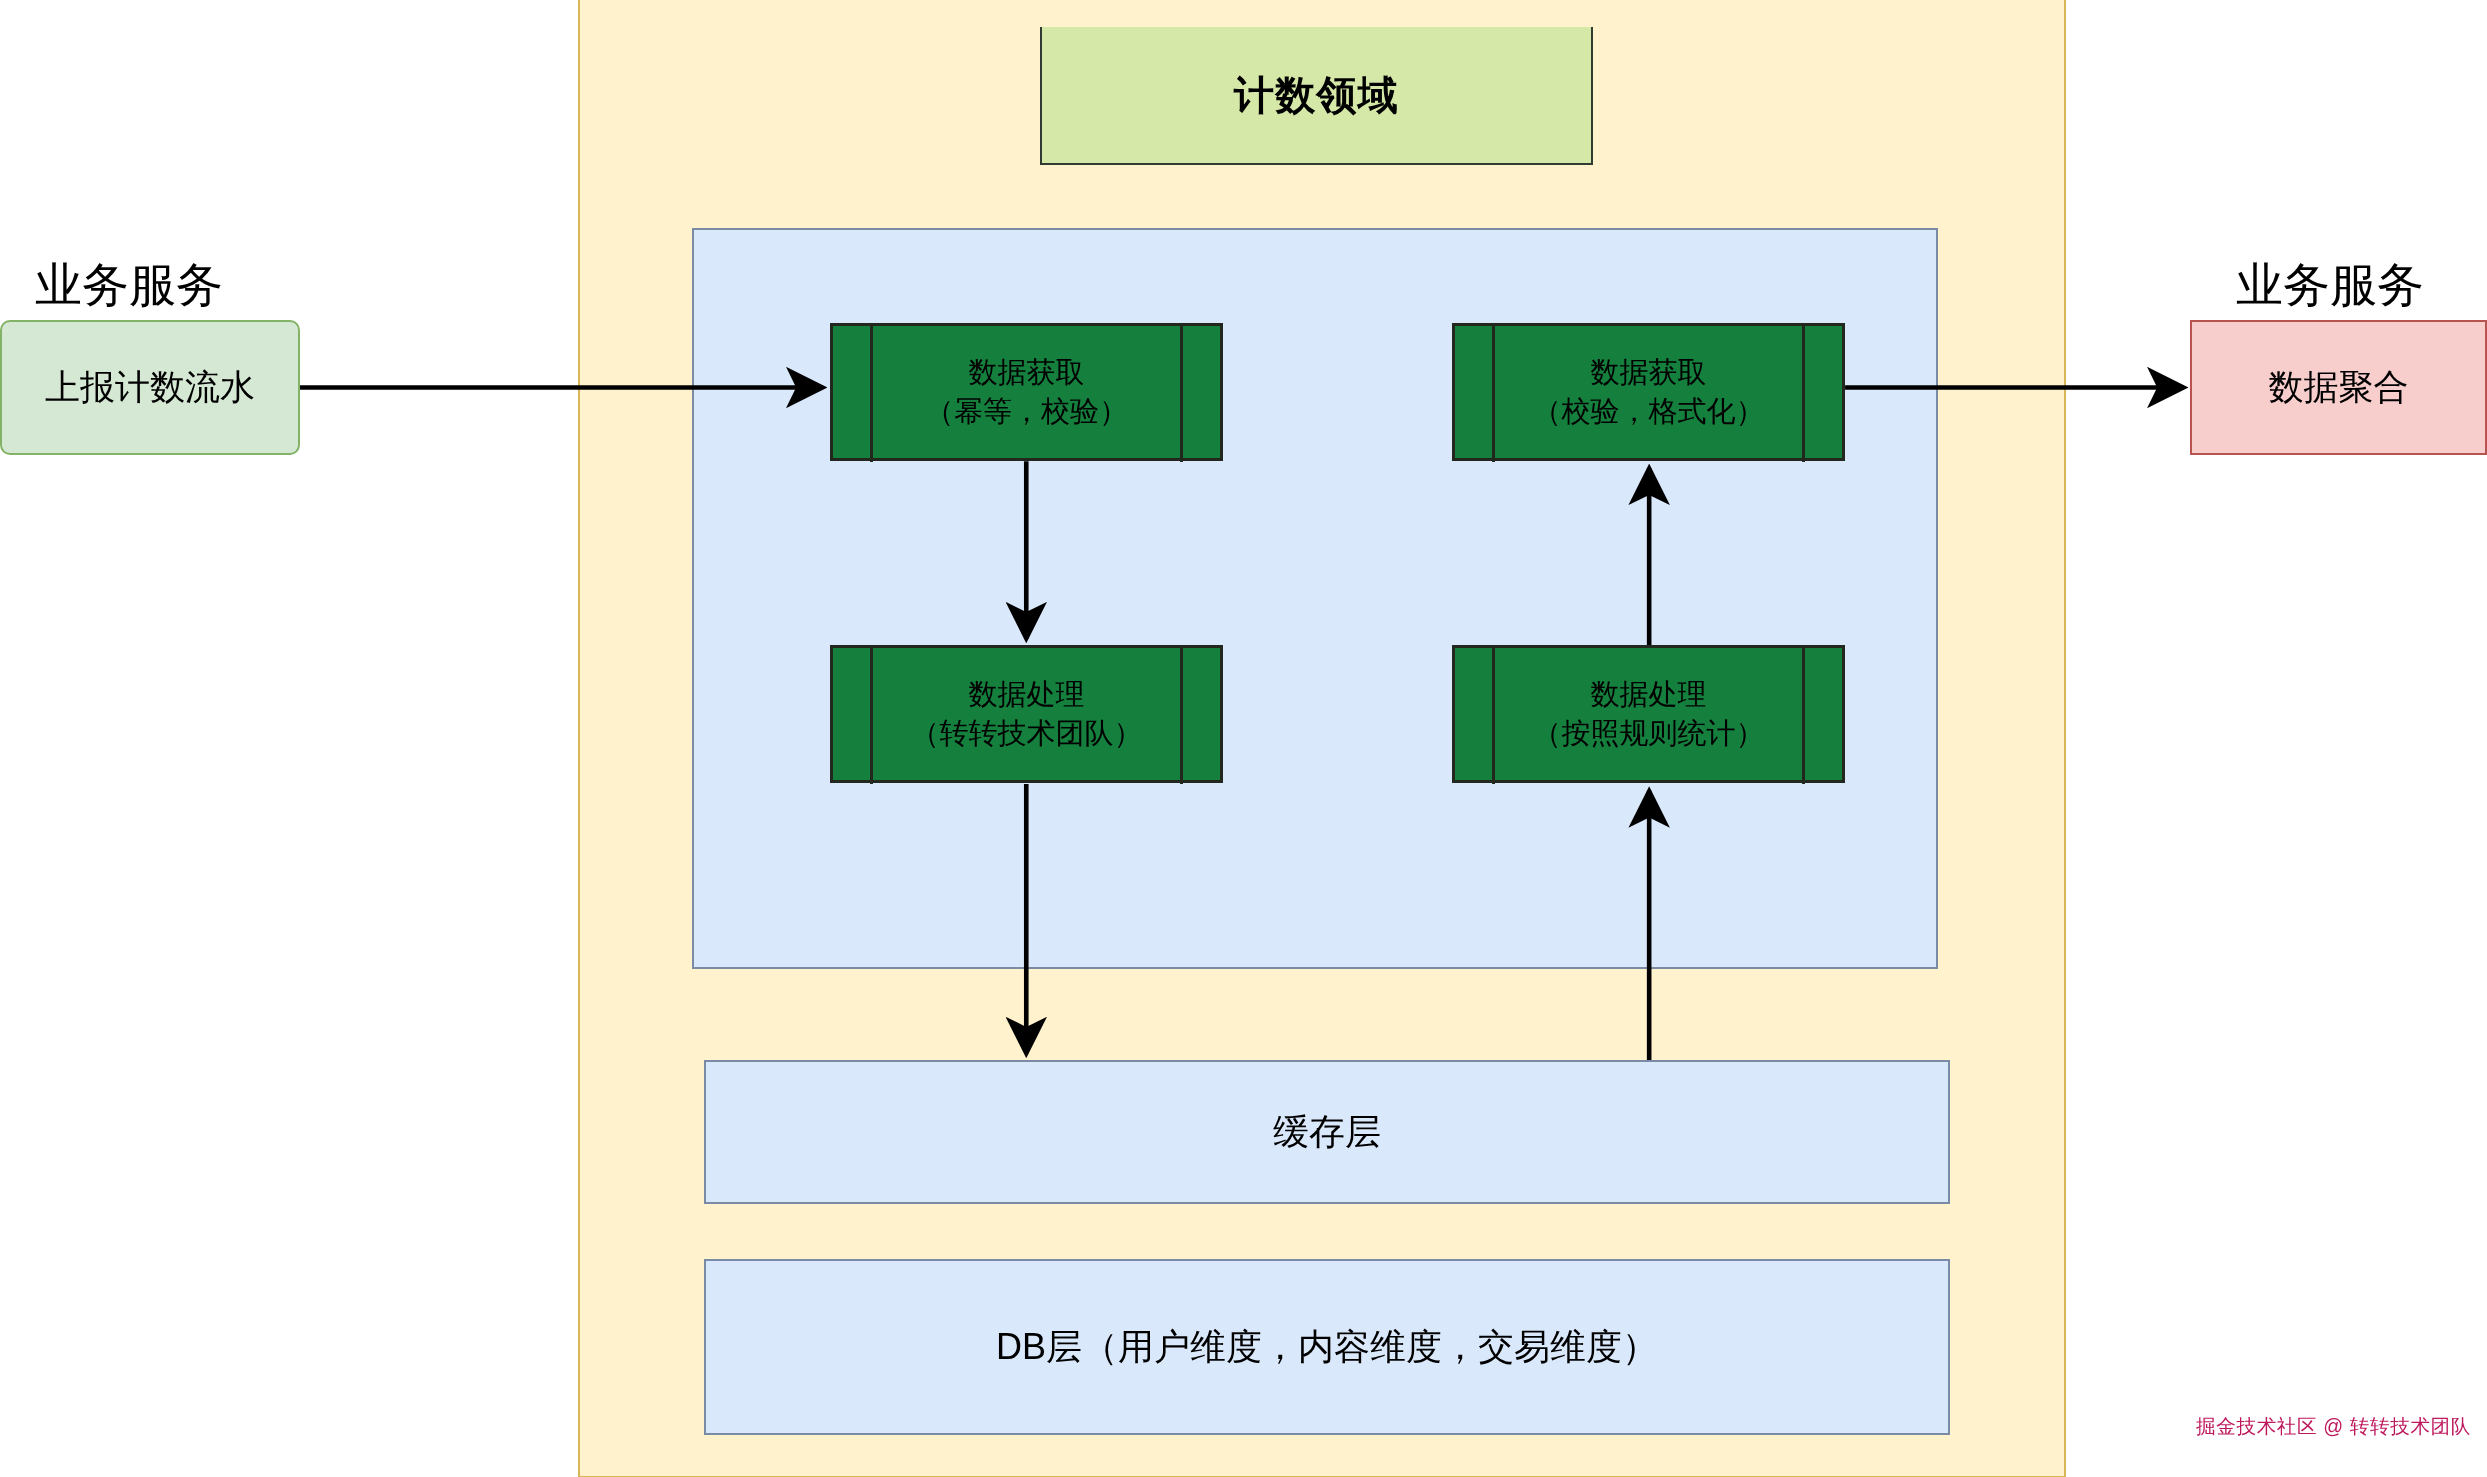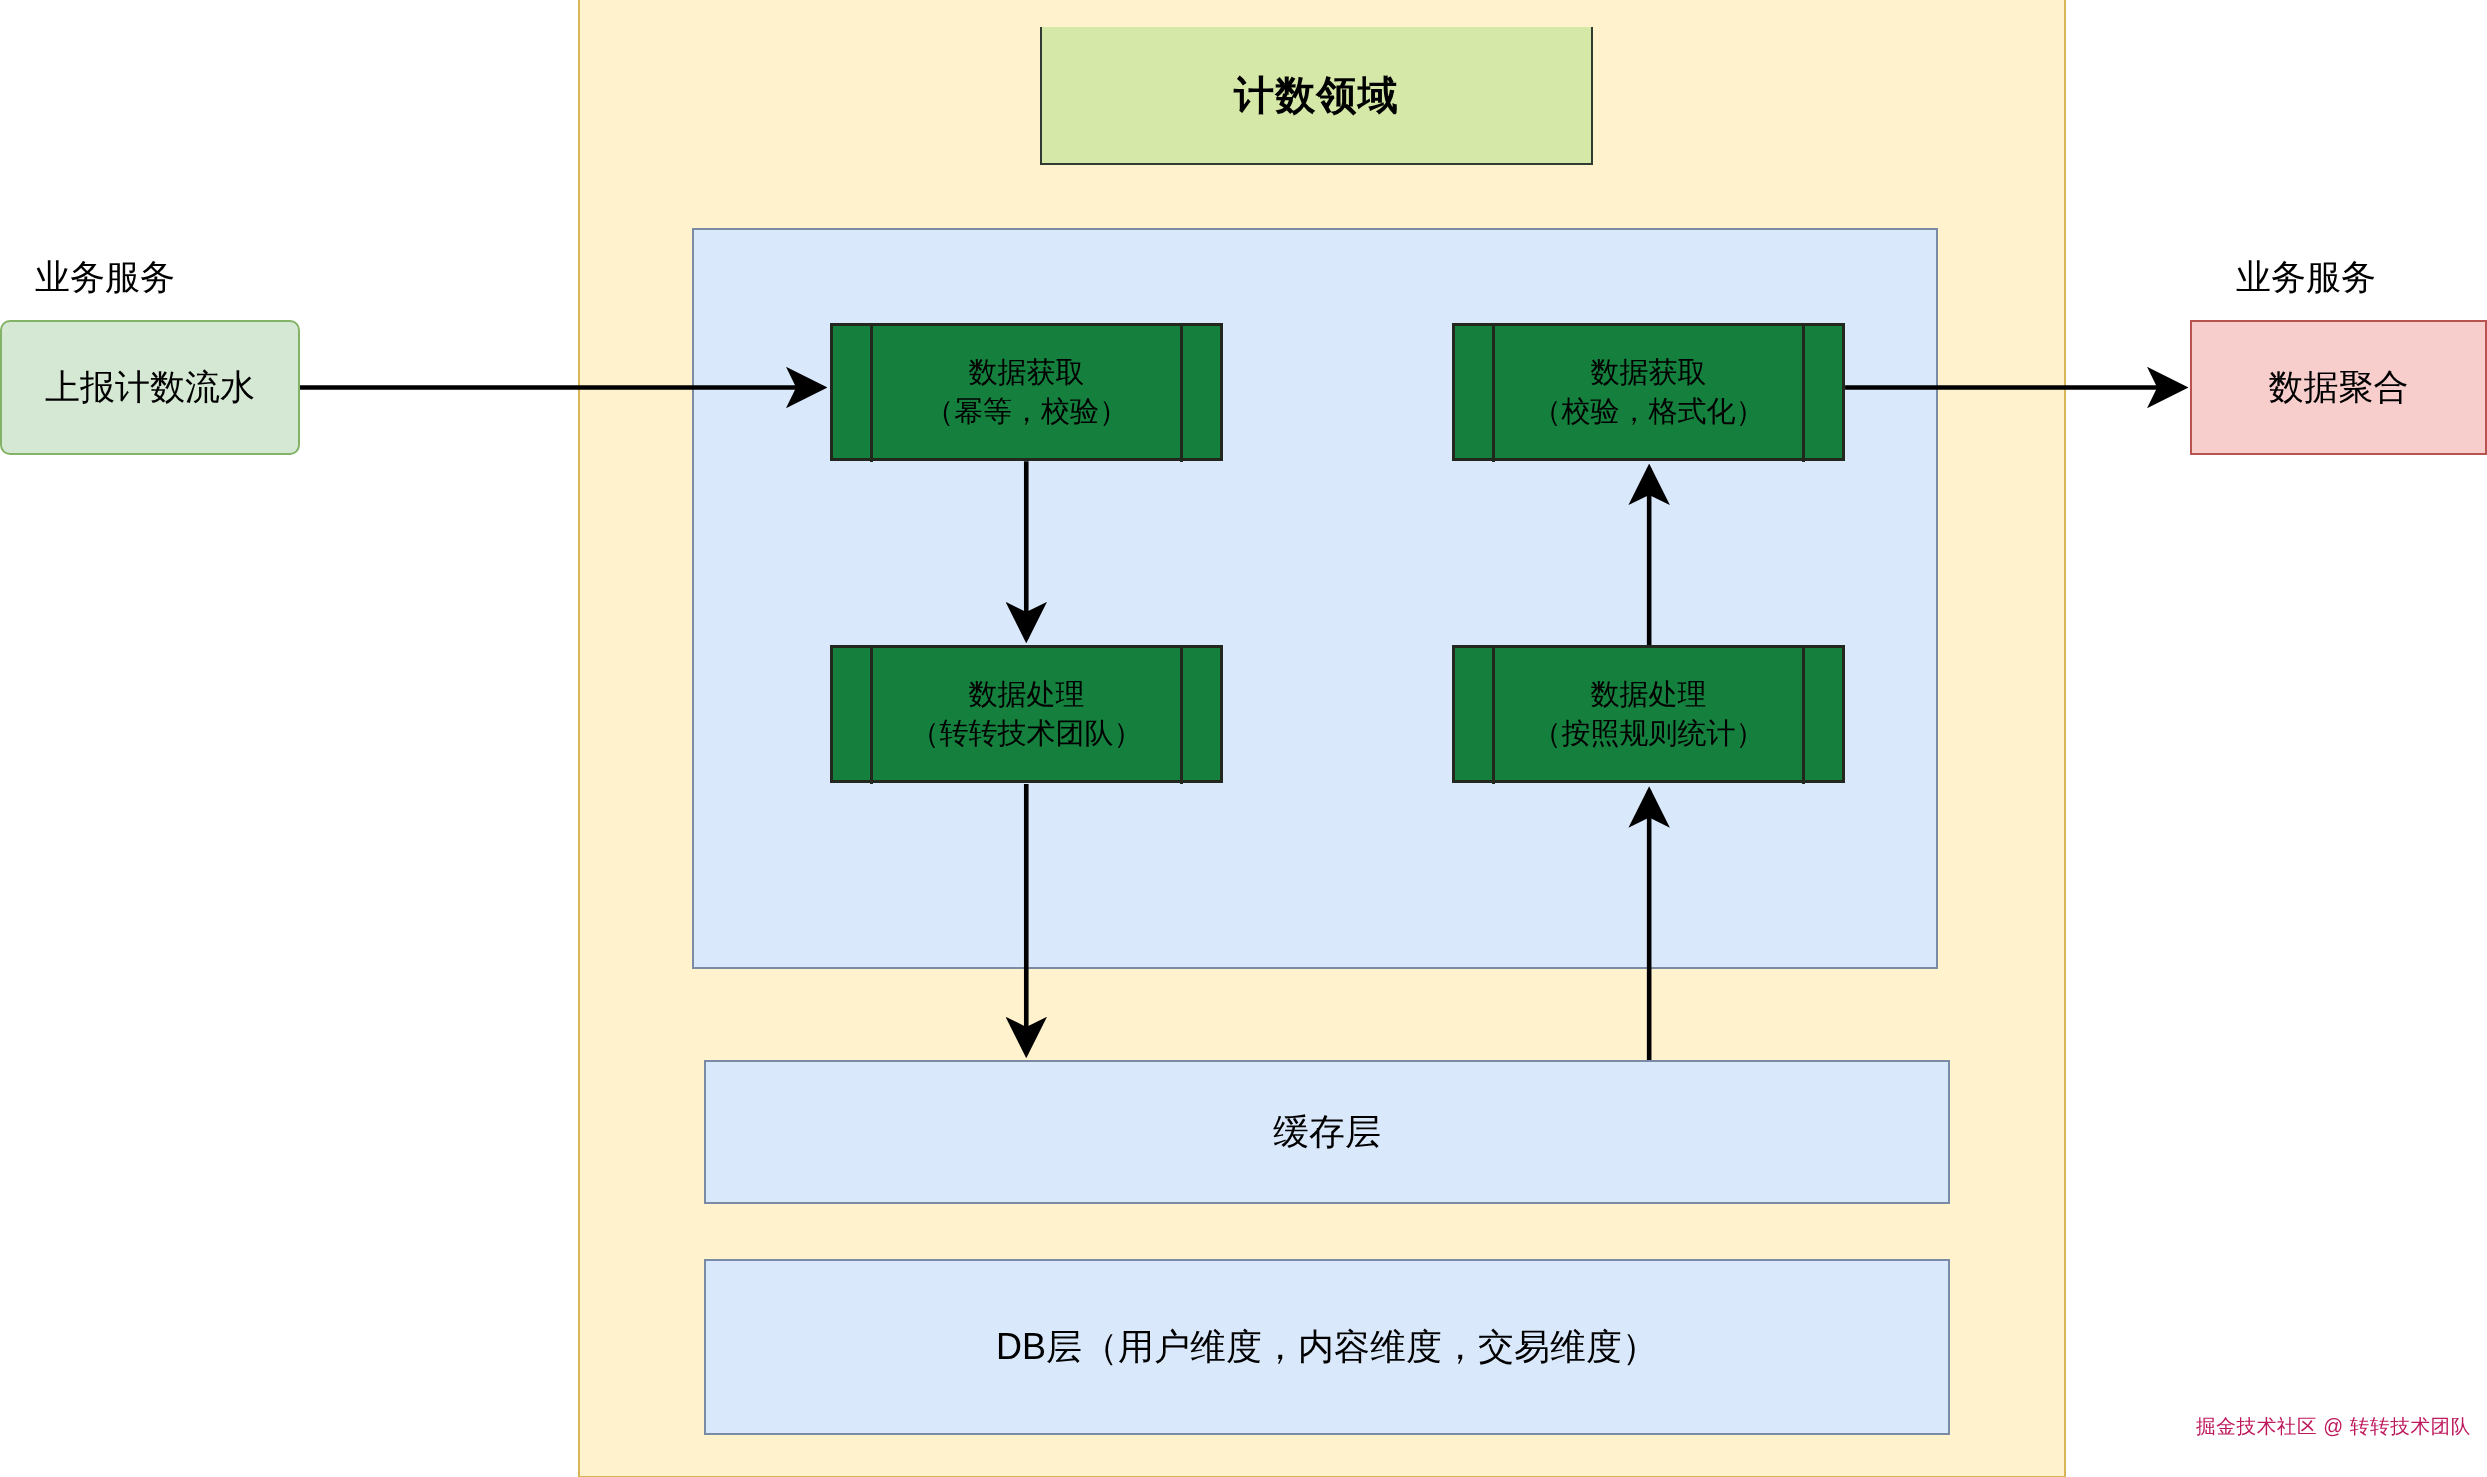--- a/index.html
+++ b/index.html
@@ -131,21 +131,21 @@
     background: #d5e8d4; border-color: #82b366; border-radius: 10px;
   }
   .ext-right {
     left: 2190px; top: 320px; width: 297px; height: 135px;
     background: #f8cecc; border-color: #b85450; text-align: center;
   }
 
   
   .ext-label {
     position: absolute;
-    font-size: 35px;
+    font-size: 47px;
     white-space: nowrap;
   }
   .label-left  { left: 35px;   top: 254px; }
   .label-right { left: 2236px; top: 254px; }
 
   
   .watermark {
     position: absolute;
     right: 16px;
     top: 1413px;

